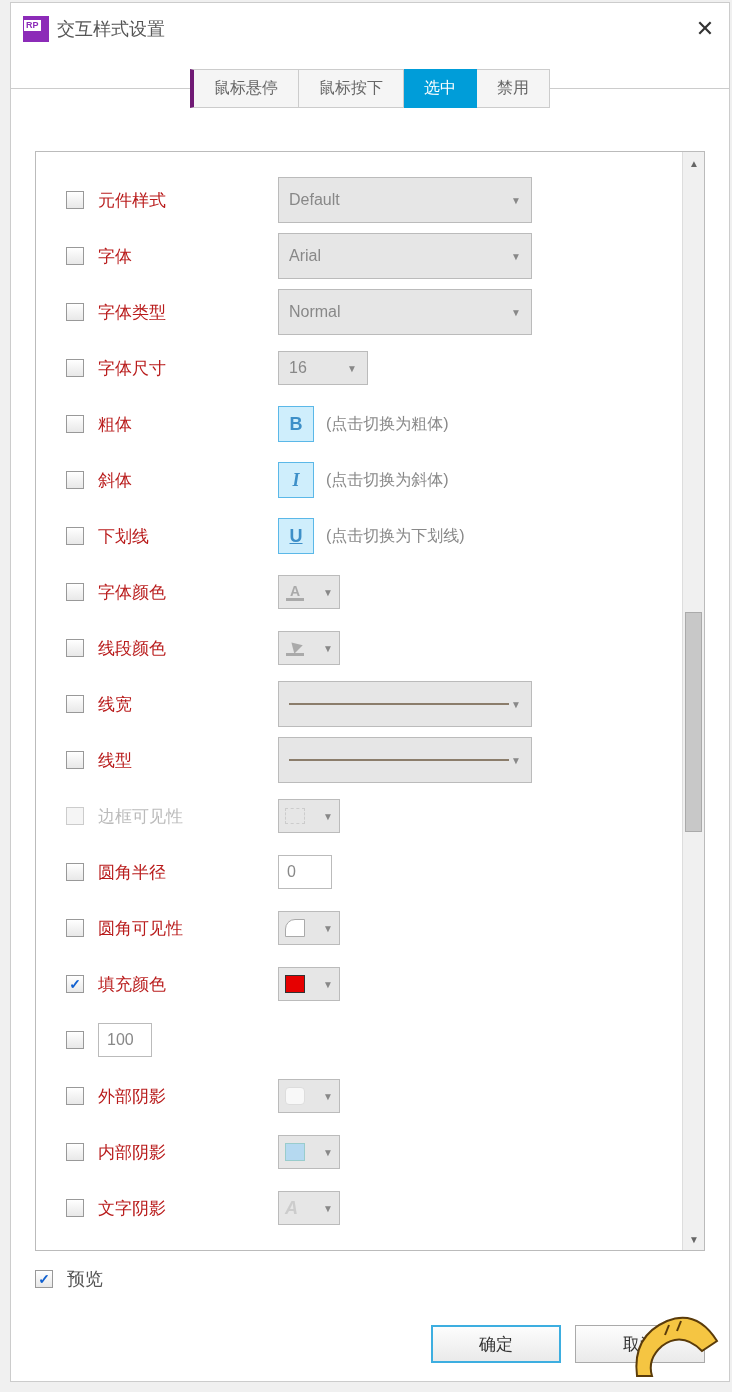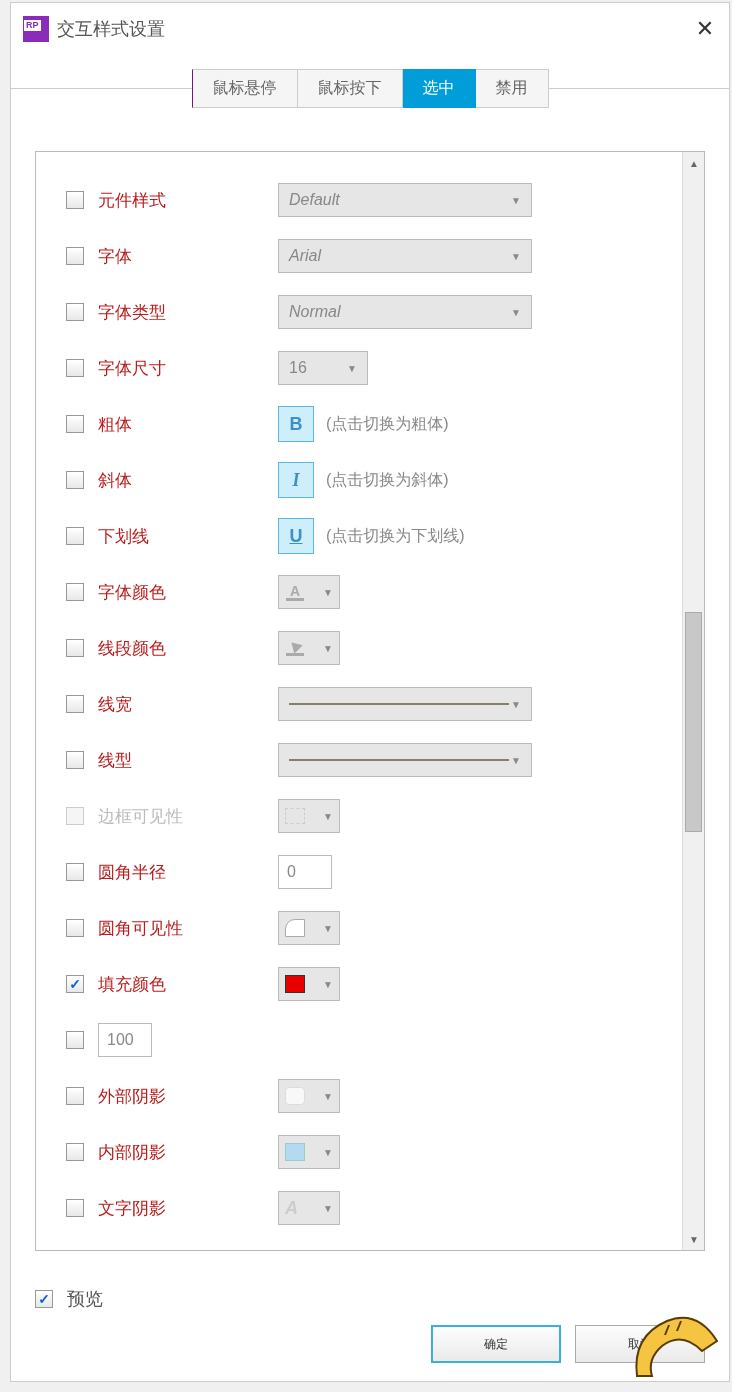--- a/index.html
+++ b/index.html
@@ -69,21 +69,21 @@
 .tab {
   padding: 8px 20px;
   border: 1px solid #ccc;
   border-left: none;
   background: #f5f5f5;
   font-size: 16px;
   color: #666;
   cursor: pointer;
   position: relative;
 }
-.tab:first-child { border-left: 1px solid #701a75; }
+.tab:first-child { border-left: 4px solid #701a75; }
 .tab.active {
   background: #009dd9;
   color: #fff;
   border-color: #009dd9;
 }
 .content-frame {
   margin: 40px 24px 0 24px;
   border: 1px solid #bbb;
   height: 1100px;
   position: relative;
@@ -138,31 +138,30 @@
   font-weight: bold;
 }
 .checkbox.disabled { border-color: #ccc; background: #f5f5f5; }
 .prop-label {
   width: 180px;
   font-size: 17px;
   color: #b91c1c;
 }
 .prop-label.disabled { color: #bbb; }
 .select-wide {
-  width: 254px; height: 34px;
+  width: 254px; height: 46px;
   background: #e6e6e6;
   border: 1px solid #bbb;
   display: flex;
   align-items: center;
   padding: 0 10px;
   color: #888;
   font-size: 16px;
   cursor: pointer;
   position: relative;
-  font-style: italic;
 }
 .select-caret {
   position: absolute;
   right: 10px;
   color: #888;
   font-size: 10px;
 }
 .select-small {
   width: 90px; height: 34px;
   background: #e6e6e6;
@@ -256,37 +255,37 @@
 .text-shadow-glyph {
   font-weight: bold; color: #ccc; font-size: 18px;
   font-style: italic;
 }
 .border-vis-icon {
   width: 20px; height: 16px;
   border: 1px dashed #ccc;
 }
 .footer-preview {
   position: absolute;
-  bottom: 70px;
+  bottom: 90px;
   left: 24px;
   display: flex;
   align-items: center;
 }
 .footer-buttons {
   position: absolute;
   bottom: 18px;
   right: 24px;
   display: flex;
   gap: 14px;
 }
 .btn {
   width: 130px; height: 38px;
   border: 1px solid #aaa;
   background: linear-gradient(#fdfdfd,#eaeaea);
-  font-size: 12px;
+  font-size: 17px;
   cursor: pointer;
   display: flex;
   align-items: center;
   justify-content: center;
 }
 .btn.primary { border: 2px solid #3daee0; }
 .mascot {
   position: absolute;
   bottom: 0; right: -18px;
   width: 120px; height: 90px;

